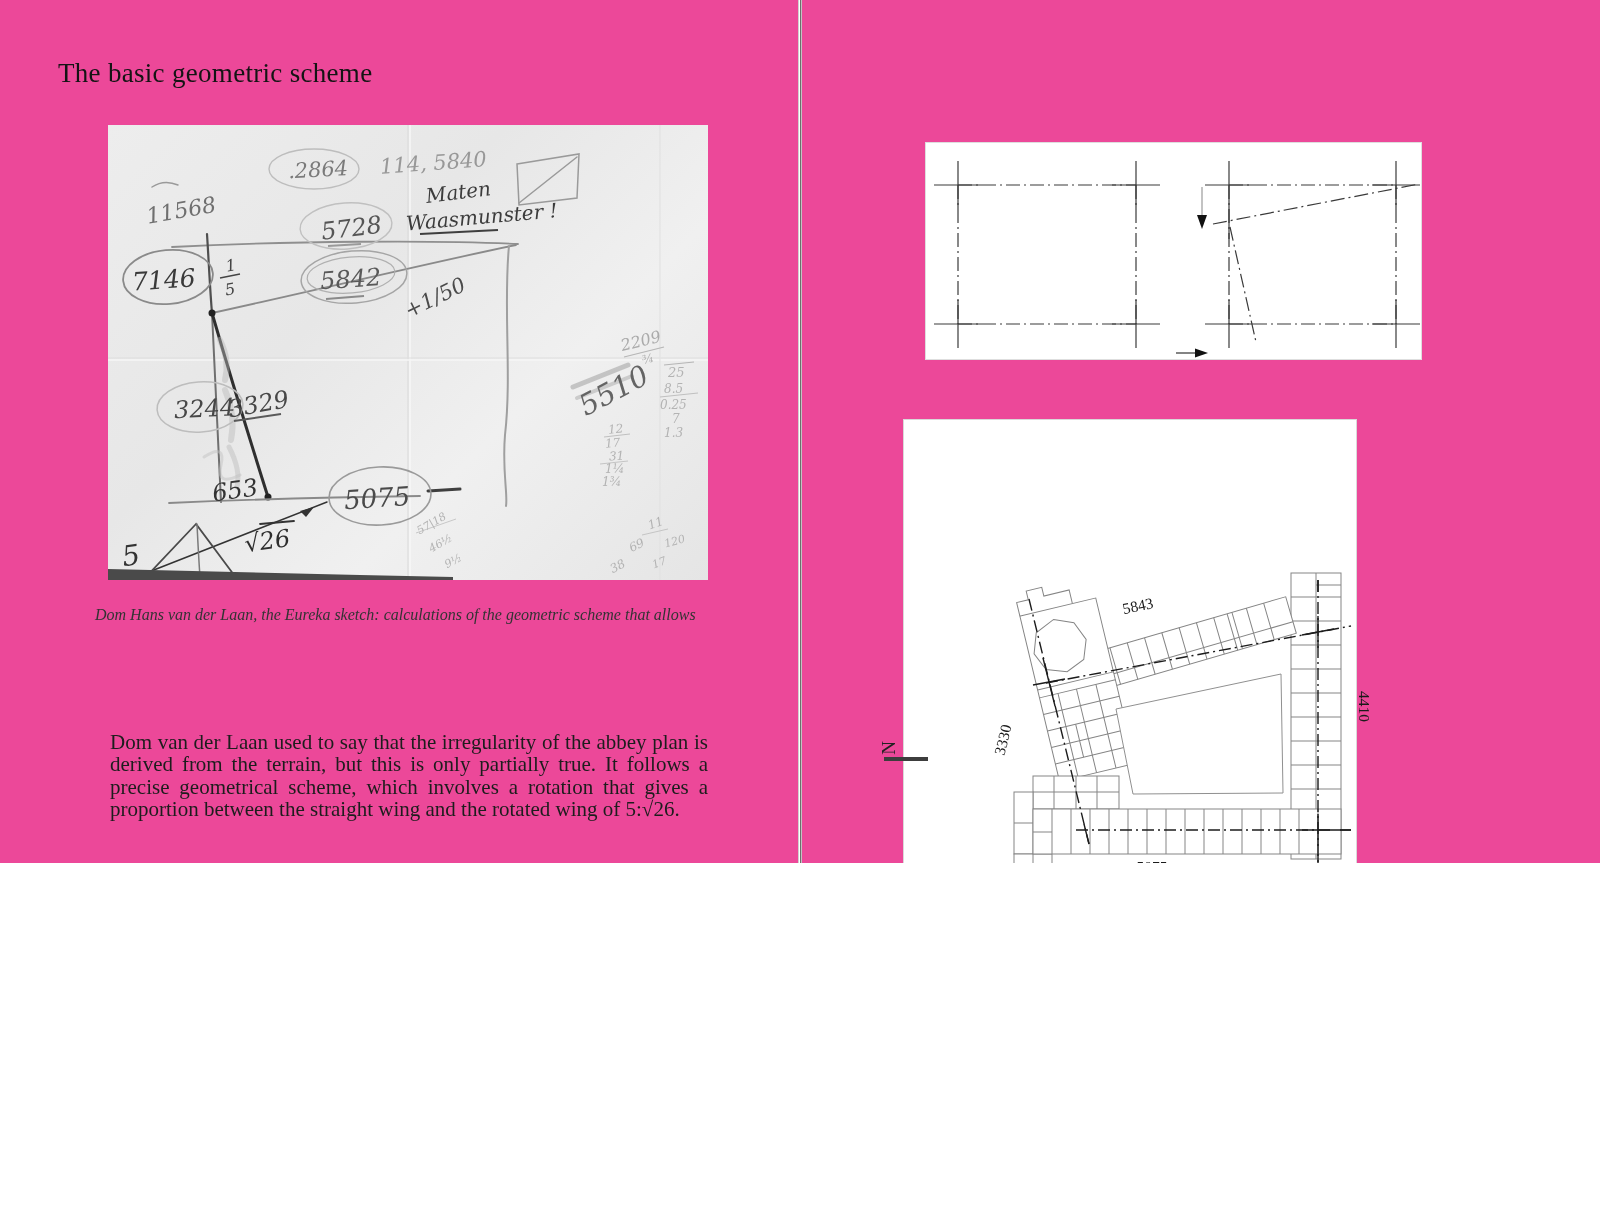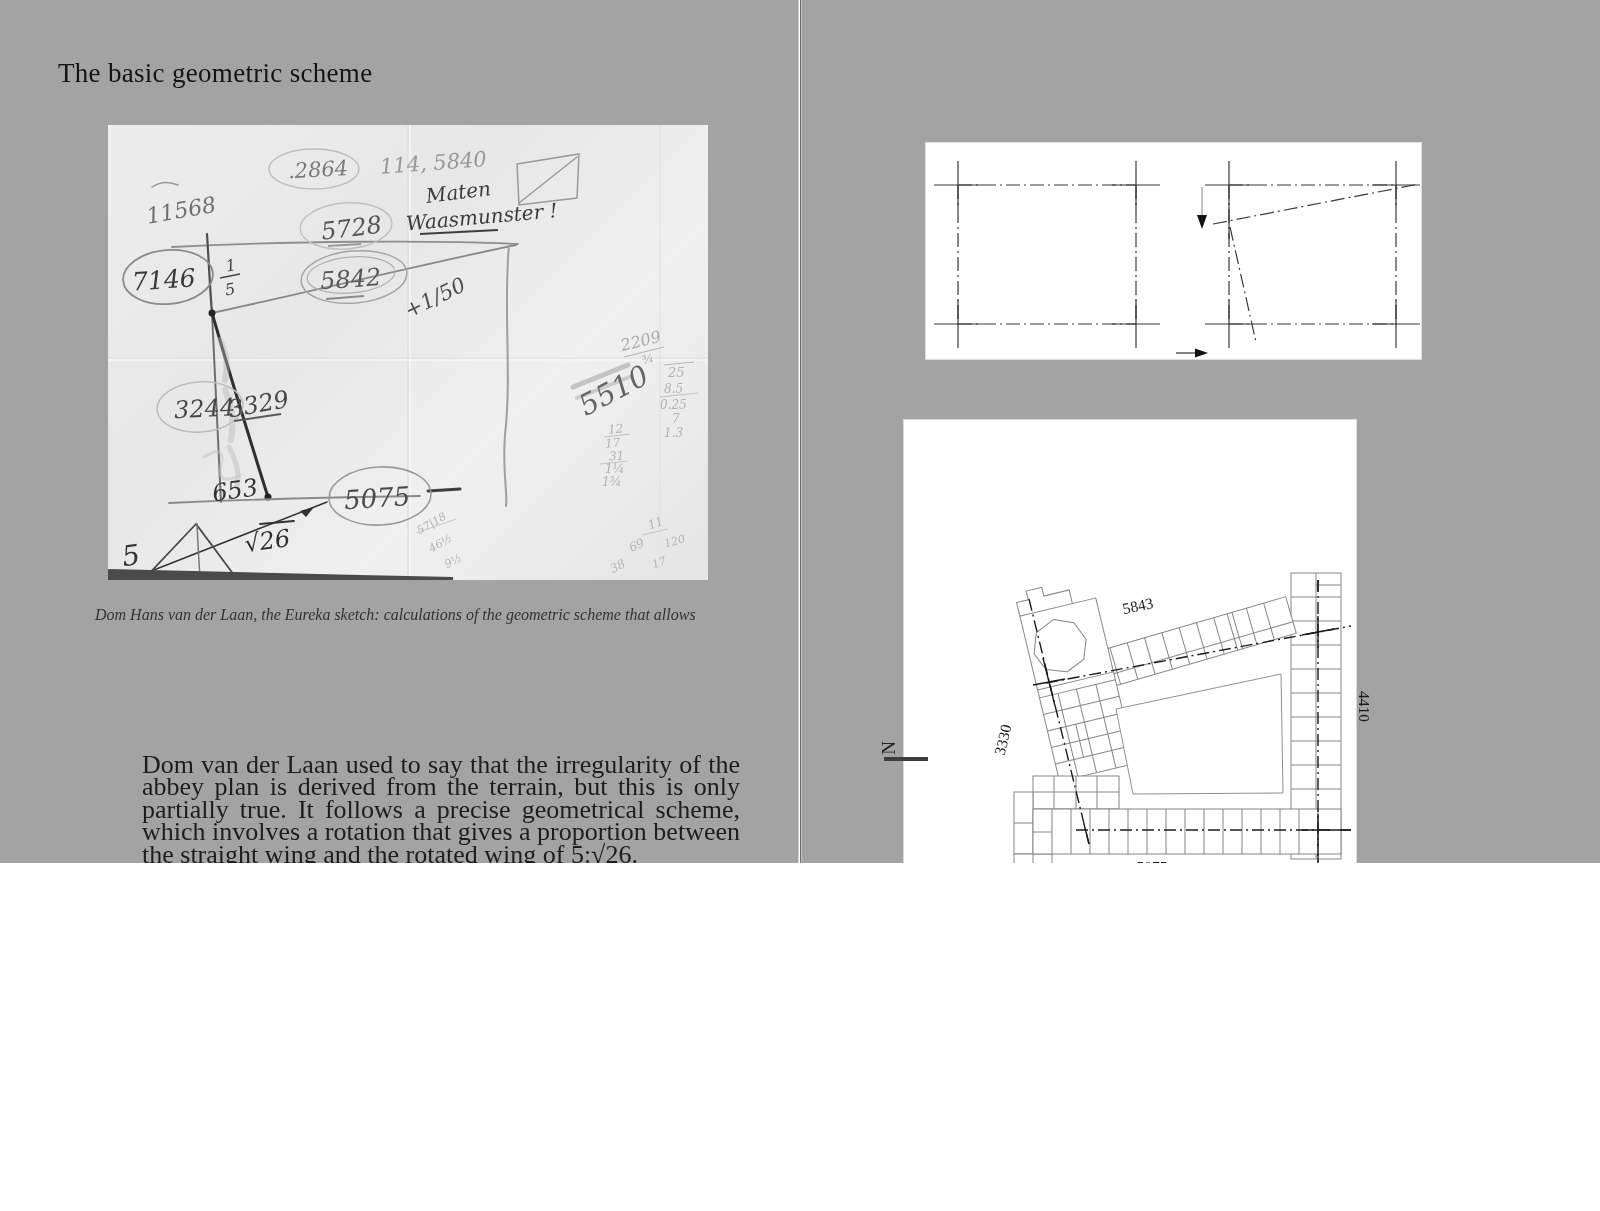--- a/index.html
+++ b/index.html
@@ -1,27 +1,27 @@
 <!DOCTYPE html>
 <html><head>
 <meta charset="utf-8">
 <style>
   html,body{margin:0;padding:0;background:#ffffff;}
-  #book{position:relative;width:1600px;height:863px;background:#a3a3a3;overflow:hidden;
+  #book{position:relative;width:1600px;height:863px;background:#ec4899;overflow:hidden;
         font-family:"Liberation Serif",serif;color:#1f1f1f;}
   .abs{position:absolute;}
   #gutter{left:798px;top:0;width:4px;height:1211px;
     background:linear-gradient(to right,#cfcfcf 0 1px,#ffffff 1px 2px,#6e6e6e 2px 3px,#c2c2c2 3px 4px);}
   #title{left:58px;top:58px;font-size:27px;letter-spacing:.3px;color:#141414;}
   #sketch-fig{left:108px;top:125px;width:600px;height:455px;
     background:linear-gradient(135deg,#ededed 0%,#e7e7e7 38%,#f0f0f0 66%,#e5e5e5 100%);}
   #caption-left{left:95px;top:604px;width:620px;font-style:italic;font-size:16px;
     line-height:22.5px;color:#333;}
-  #bodytext{left:110px;top:754px;width:598px;font-size:26px;line-height:22.4px;
-    text-align:justify;color:#1d1d1d;margin-left:32px;}
+  #bodytext{left:110px;top:731px;width:598px;font-size:21px;line-height:22.4px;
+    text-align:justify;color:#1d1d1d;}
   #bodytext p{margin:0 0 23px 0;}
   .pagenum{font-size:19px;color:#222;font-weight:bold;}
   #pn56{left:58px;top:1120px;}
   #pn57{left:1486px;top:1120px;}
   #diagram-rotation{left:925px;top:142px;width:495px;height:216px;border:1px solid #dedede;background:#fff;}
   #diagram-plan{left:903px;top:419px;width:452px;height:465px;border:1px solid #d9d9d9;background:#fff;}
   #compass-n{left:882px;top:737px;font-size:19px;color:#222;transform:rotate(-90deg);}
   #compass-line{left:884px;top:757px;width:44px;height:3.5px;background:#3d3d3d;}
   #label-4410{left:1373px;top:691px;font-size:15.5px;color:#1b1b1b;transform:rotate(90deg);transform-origin:left top;white-space:nowrap;}
   #caption-right{left:978px;top:953px;width:420px;font-style:italic;font-size:16.5px;

